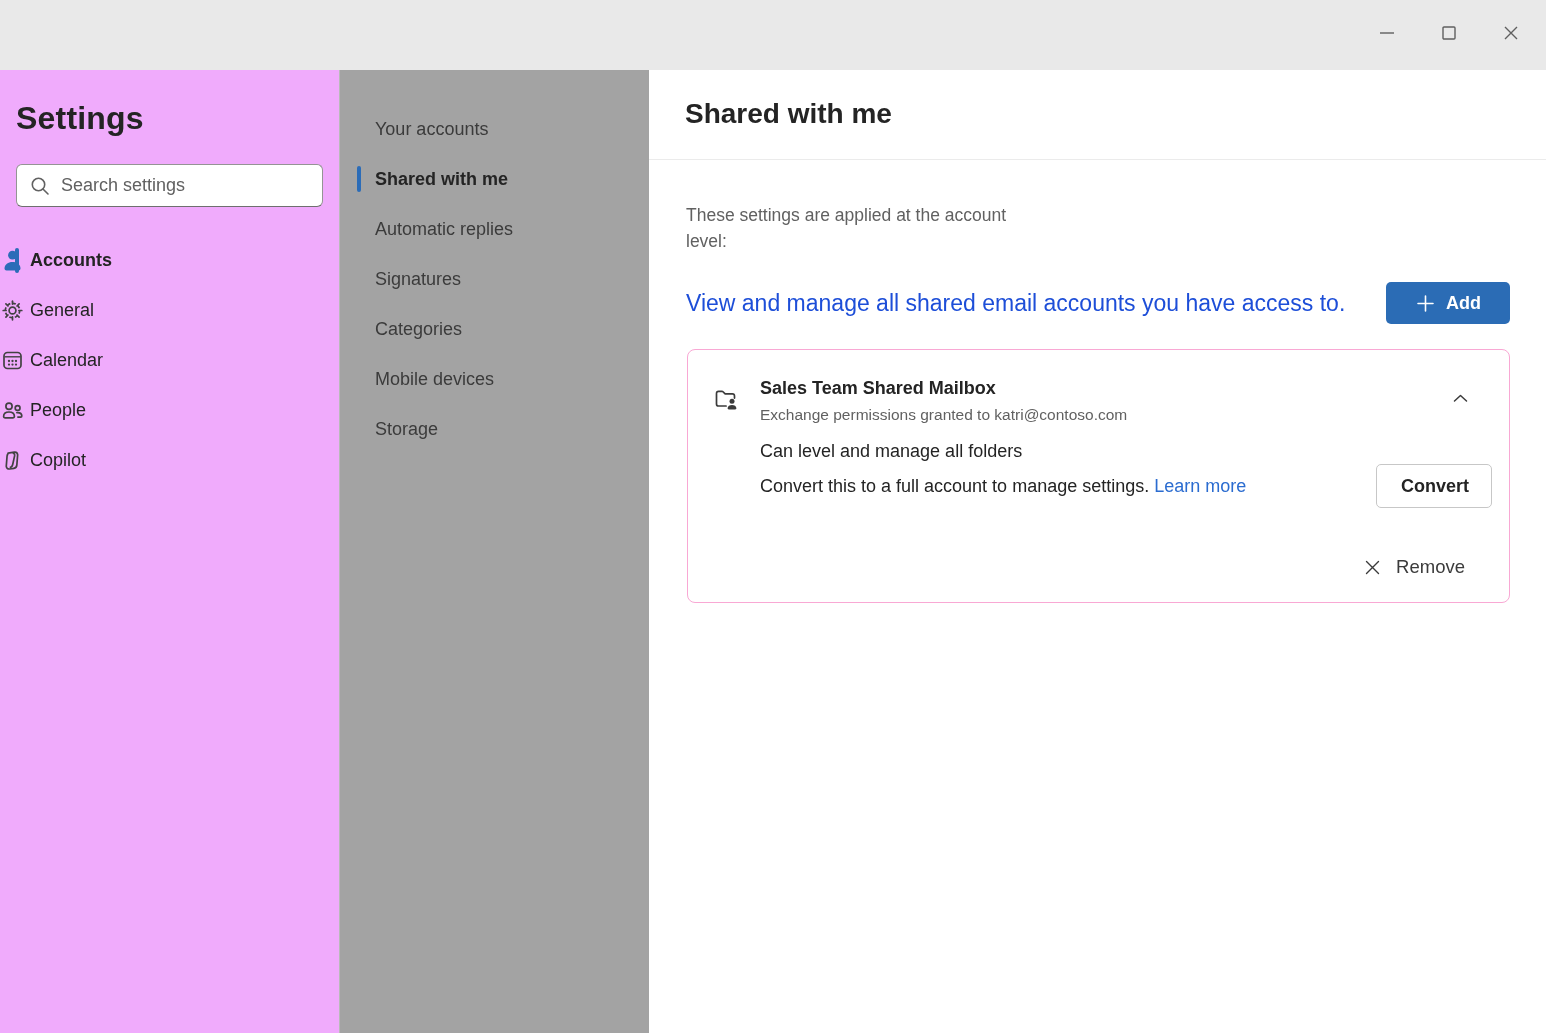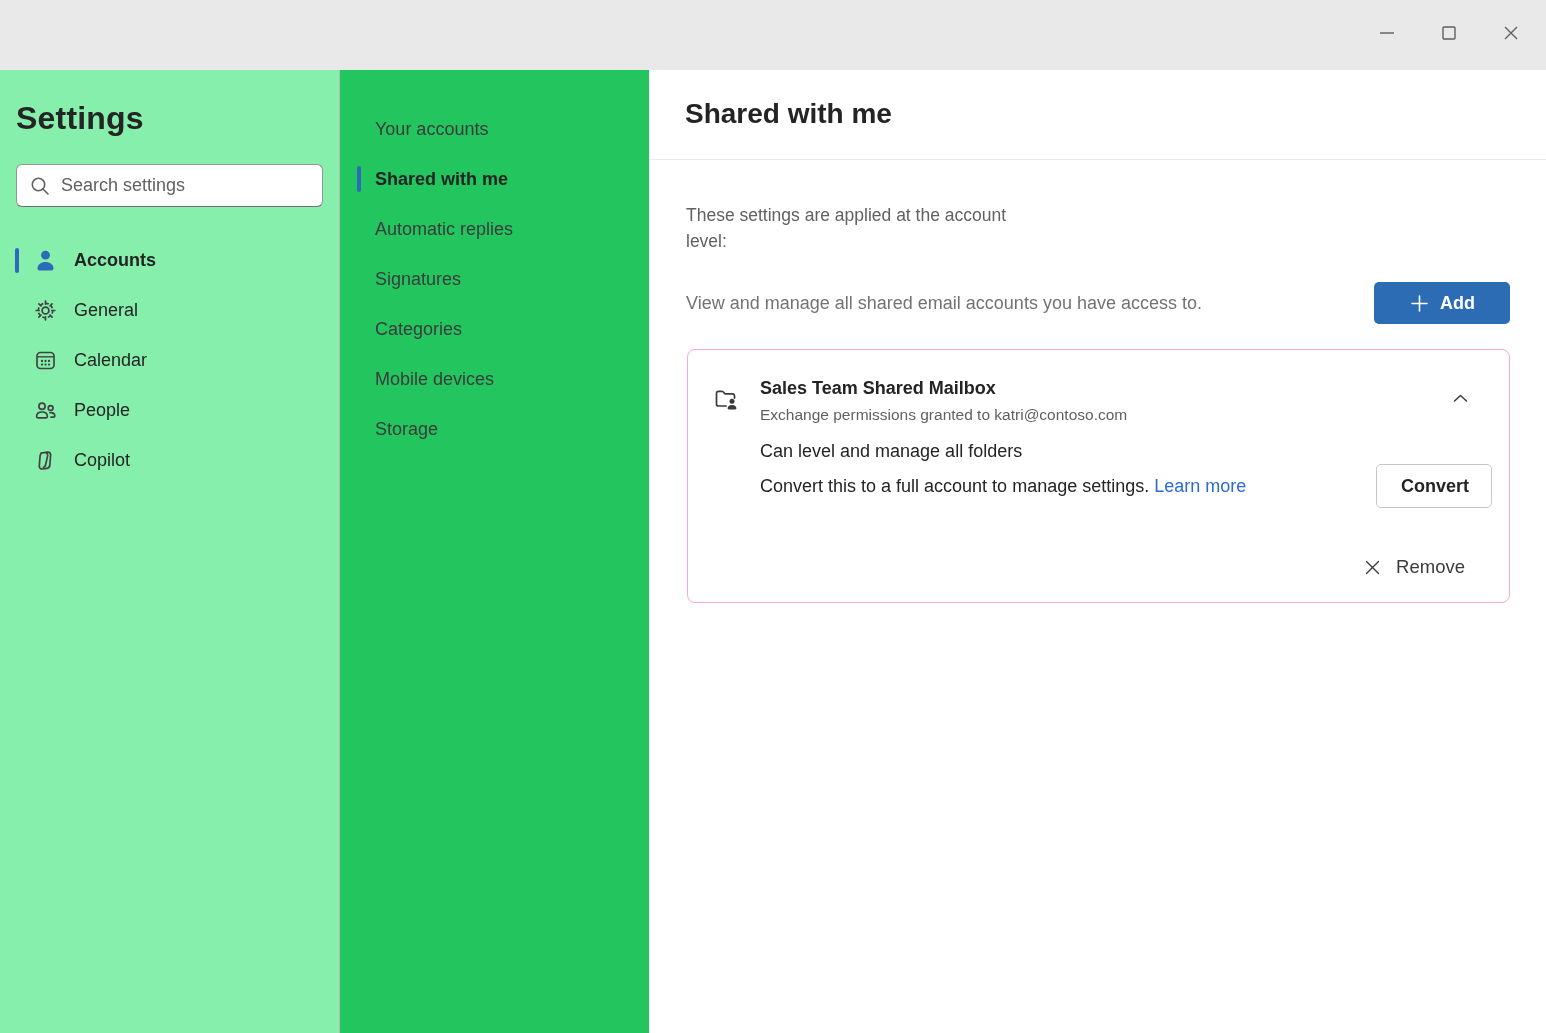--- a/index.html
+++ b/index.html
@@ -21,54 +21,54 @@
   .win-btn {
     width:62px; height:46px; display:flex; align-items:center; justify-content:center;
     background:transparent; border:none; cursor:pointer;
   }
 
   
   .app { display:flex; height:963px; }
 
   
   .sidebar {
-    width:340px; background:#86efac; border-right:1px solid #b9b9b9;
+    width:340px; background:#f0abfc; border-right:1px solid #b9b9b9;
     padding-top:30px; flex-shrink:0;
   }
   .settings-title {
     font-size:32px; font-weight:700; color:#242424;
     padding-left:16px; letter-spacing:0.2px;
   }
   .searchbox {
     margin:27px 16px 0 16px; height:43px; background:#fff;
     border:1px solid #949494; border-bottom-color:#6f6f6f; border-radius:6px;
     display:flex; align-items:center; padding:15px 12px; gap:10px;
   }
   .searchbox input {
     border:none; outline:none; background:transparent; flex:1;
     font-family:"Liberation Sans", sans-serif; font-size:18px; color:#242424;
   }
   .searchbox input::placeholder { color:#616161; }
 
   .nav { margin-top:28px; }
   .nav-item {
     height:50px; display:flex; align-items:center; cursor:pointer;
-    position:relative; padding-left:33px; gap:16px;
+    position:relative; gap:5px;
   }
   .nav-item .sel-bar {
     position:absolute; left:15px; top:13px; width:4px; height:25px;
     border-radius:2px; background:transparent;
   }
   .nav-item.selected .sel-bar { background:#2b6cb8; }
   .nav-item .label { font-size:18px; color:#242424; }
   .nav-item.selected .label { font-weight:700; }
 
   
   .subnav {
-    width:309px; background:#22c55e; padding-top:34px; flex-shrink:0;
+    width:309px; background:#a3a3a3; padding-top:34px; flex-shrink:0;
   }
   .subnav-item {
     height:50px; display:flex; align-items:center; position:relative;
     padding-left:35px; cursor:pointer;
   }
   .subnav-item .sel-bar {
     position:absolute; left:17px; top:12px; width:4px; height:26px;
     border-radius:2px; background:transparent;
   }
   .subnav-item.selected .sel-bar { background:#2b6cb8; }
@@ -92,23 +92,23 @@
   }
   .account-select {
     margin-left:auto; width:481px; height:44px; background:#fff;
     border:1px solid #9d9d9d; border-bottom-color:#727272; border-radius:5px;
     display:flex; align-items:center; padding:0 16px; cursor:pointer;
   }
   .account-select .value { font-size:18px; color:#242424; }
   .account-select .chev { margin-left:auto; }
 
   .desc-row { display:flex; align-items:center; margin-top:28px; }
-  .description { font-size:18px; color:#737373; }
+  .description { font-size:23px; color:#1d4ed8; }
   .add-btn {
-    margin-left:auto; width:136px; height:42px; border:none; border-radius:5px;
+    margin-left:auto; width:124px; height:42px; border:none; border-radius:5px;
     background:#2b6cb5; color:#fff; font-family:"Liberation Sans", sans-serif;
     font-size:18px; font-weight:700; display:flex; align-items:center;
     justify-content:center; gap:10px; cursor:pointer;
   }
 
   
   .card {
     margin:25px 0 0 1px; width:823px; height:254px;
     border:1px solid #f9a8d4; border-radius:8px; background:#fff;
     padding:28px 32px 0 24px; position:relative;

